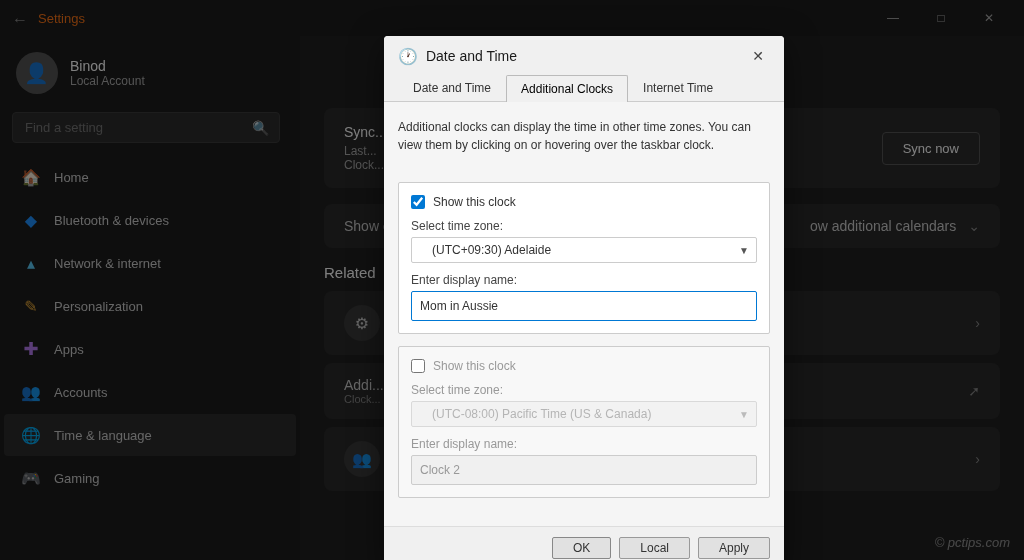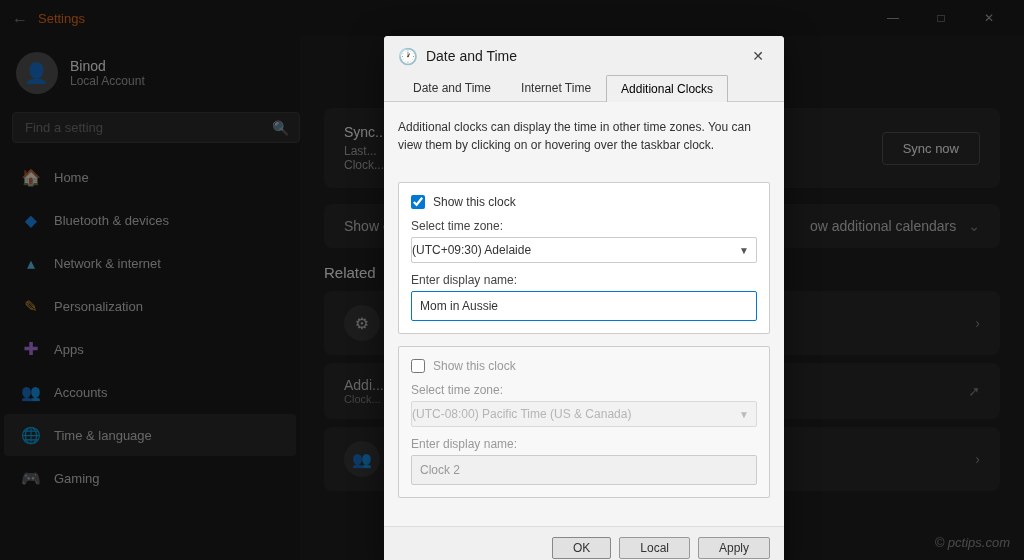--- a/index.html
+++ b/index.html
@@ -102,21 +102,21 @@
       color: #fff;
       font-size: 14px;
       font-weight: 500;
     }
     .user-info .user-role {
       color: #aaa;
       font-size: 12px;
     }
 
     .search-box {
-      margin: 6px 0 12px 12px;
+      margin: 6px 20px 12px 12px;
       position: relative;
     }
     .search-box input {
       width: 100%;
       background: #2d2d2d;
       border: 1px solid #3a3a3a;
       border-radius: 4px;
       color: #ccc;
       padding: 7px 36px 7px 12px;
       font-size: 13px;
@@ -409,21 +409,21 @@
       margin-bottom: 4px;
     }
     .field-label.disabled-field { color: #999; }
 
     .select-wrapper {
       position: relative;
       margin-bottom: 10px;
     }
     .select-control {
       width: 100%;
-      padding: 5px 28px 5px 0;
+      padding: 5px 28px 5px 20px;
       font-size: 12px;
       border: 1px solid #ccc;
       border-radius: 2px;
       background: #fff;
       color: #333;
       appearance: none;
       cursor: pointer;
       outline: none;
     }
     .select-control:disabled {
@@ -614,22 +614,22 @@
       <div class="dialog-title-bar">
         <div class="dialog-title-left">
           <span class="dialog-title-icon">🕐</span>
           <span class="dialog-title-text">Date and Time</span>
         </div>
         <button class="dialog-close-btn">✕</button>
       </div>
 
       <div class="dialog-tabs">
         <div class="dialog-tab">Date and Time</div>
+        <div class="dialog-tab active">Additional Clocks</div>
         <div class="dialog-tab">Internet Time</div>
-        <div class="dialog-tab active">Additional Clocks</div>
       </div>
 
       <div class="dialog-body">
         <p class="dialog-description">Additional clocks can display the time in other time zones. You can view them by clicking on or hovering over the taskbar clock.</p>
 
         <div class="clock-section">
           <div class="checkbox-row">
             <input type="checkbox" class="checkbox-input" checked="" style="">
             <label class="checkbox-label">Show this clock</label>
           </div>

